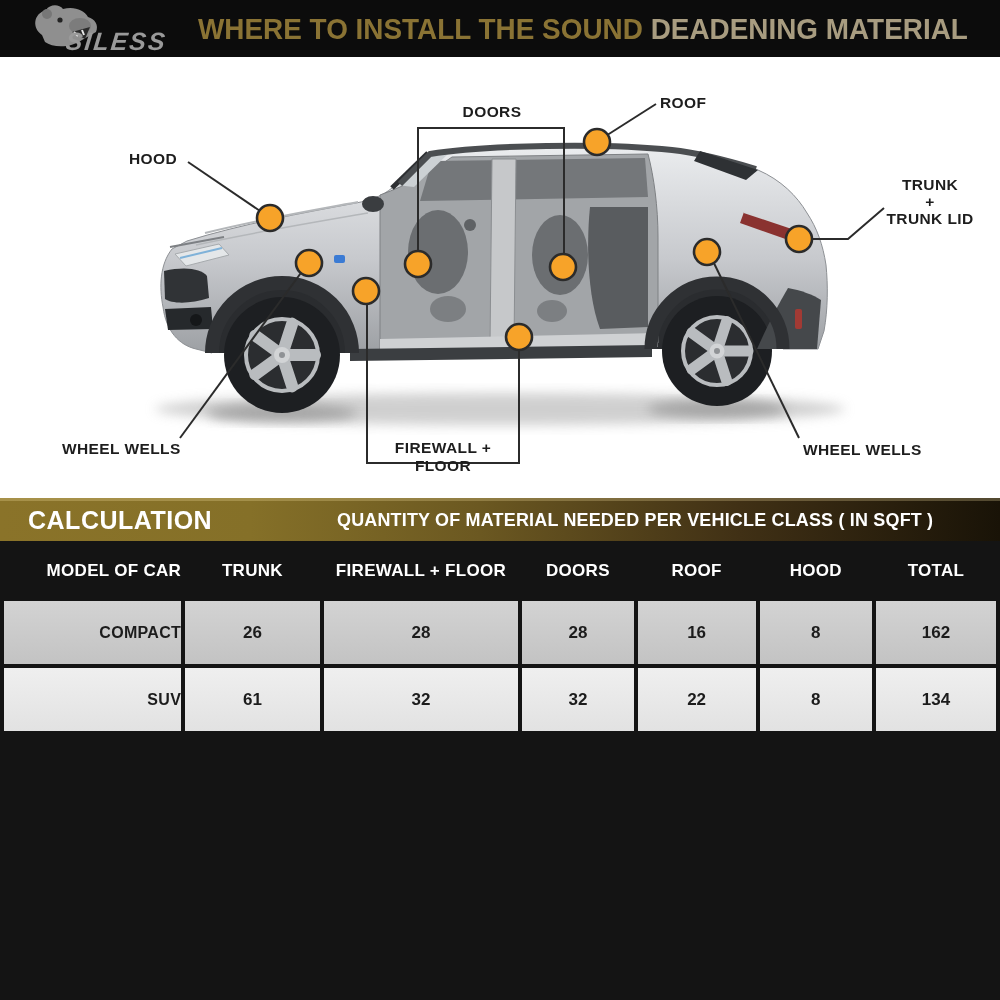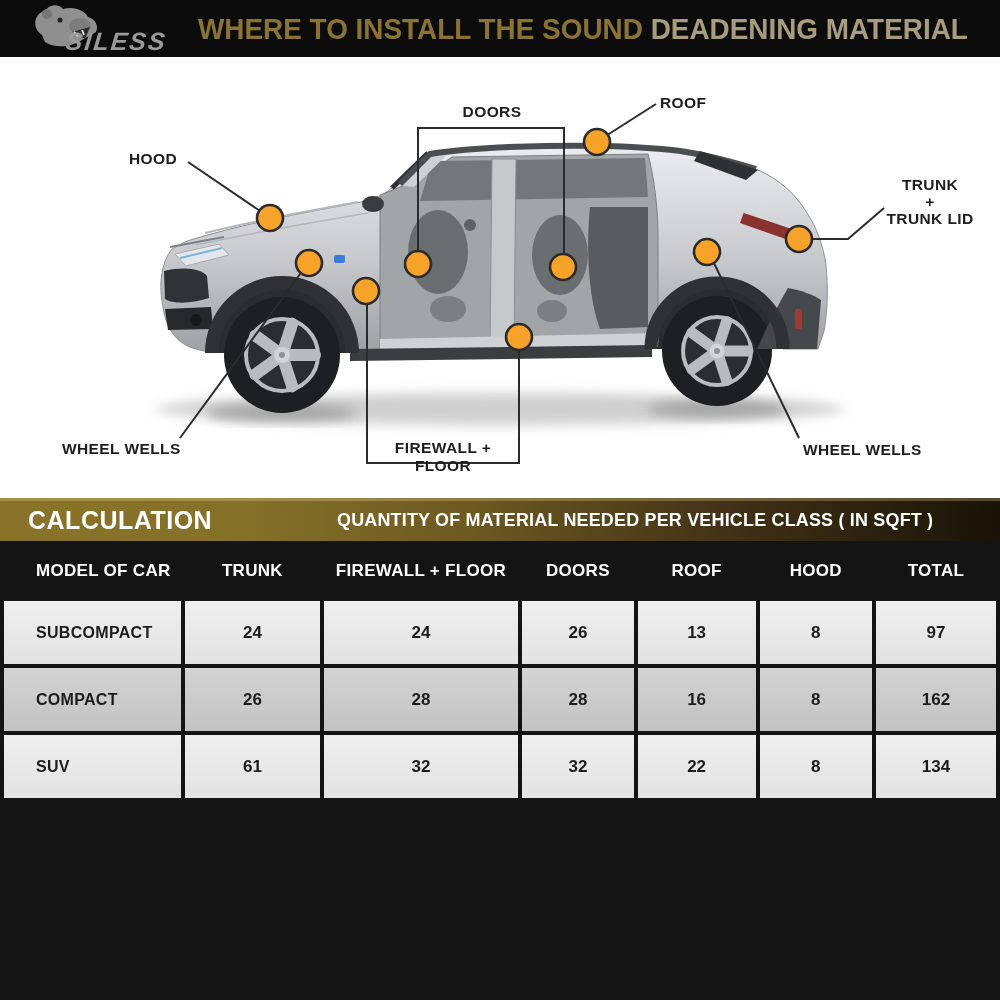--- a/index.html
+++ b/index.html
@@ -34,21 +34,21 @@
   .calcbar .c-sub{position:absolute;left:337px;top:50%;transform:translateY(-50%) scaleX(.97);
      transform-origin:left center;color:#fff;font-weight:bold;font-size:18.5px;
      letter-spacing:.2px;white-space:nowrap;font-stretch:condensed;}
 
   
   .tblwrap{height:462px;background:#141414;}
   table{width:100%;border-collapse:separate;border-spacing:4px;table-layout:fixed;}
   th,td{padding:0;font-stretch:condensed;}
   th{height:52px;background:#141414;color:#fff;font-size:17px;font-weight:bold;
      letter-spacing:.3px;text-align:center;}
-  th.first,td.first{text-align:left;padding-left:32px;}
+  th.first,td.first{text-align:right;padding-left:32px;}
   td{height:63px;text-align:center;color:#1c1c1c;font-size:17px;font-weight:bold;}
   td.first{font-size:16px;letter-spacing:.3px;line-height:20px;}
   tr.r-light td{background:linear-gradient(#efefef,#e2e2e2);}
   tr.r-dark  td{background:linear-gradient(#d3d3d3,#c3c3c3);}
   tr.r-six   td{background:linear-gradient(#dfdfdf,#d2d2d2);}
   col.c1{width:18.3%;} col.c2{width:13.9%;} col.c3{width:20.1%;} col.c4{width:11.5%;}
   col.c5{width:12.2%;} col.c6{width:11.6%;} col.c7{width:12.4%;}
 </style>
 </head>
 <body>
@@ -224,29 +224,20 @@
       <tbody>
           <tr>
         <th class="first">MODEL OF CAR</th>
         <th>TRUNK</th>
         <th>FIREWALL + FLOOR</th>
         <th>DOORS</th>
         <th>ROOF</th>
         <th>HOOD</th>
         <th>TOTAL</th>
       </tr>
-      <tr class="r-light">
-        <td class="first">SUBCOMPACT</td>
-        <td>24</td>
-        <td>24</td>
-        <td>26</td>
-        <td>13</td>
-        <td>8</td>
-        <td>97</td>
-      </tr>
       <tr class="r-dark">
         <td class="first">COMPACT</td>
         <td>26</td>
         <td>28</td>
         <td>28</td>
         <td>16</td>
         <td>8</td>
         <td>162</td>
       </tr>
       <tr class="r-light">

